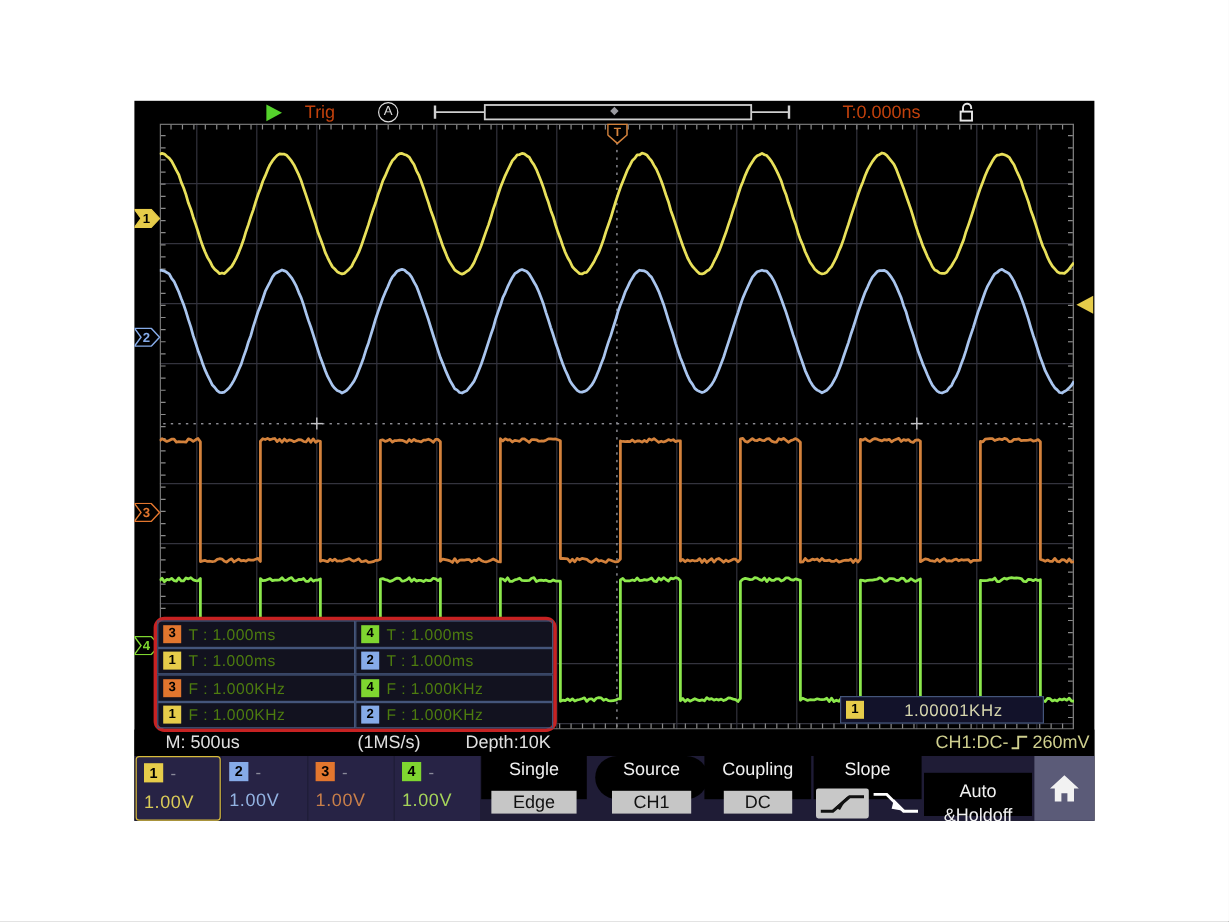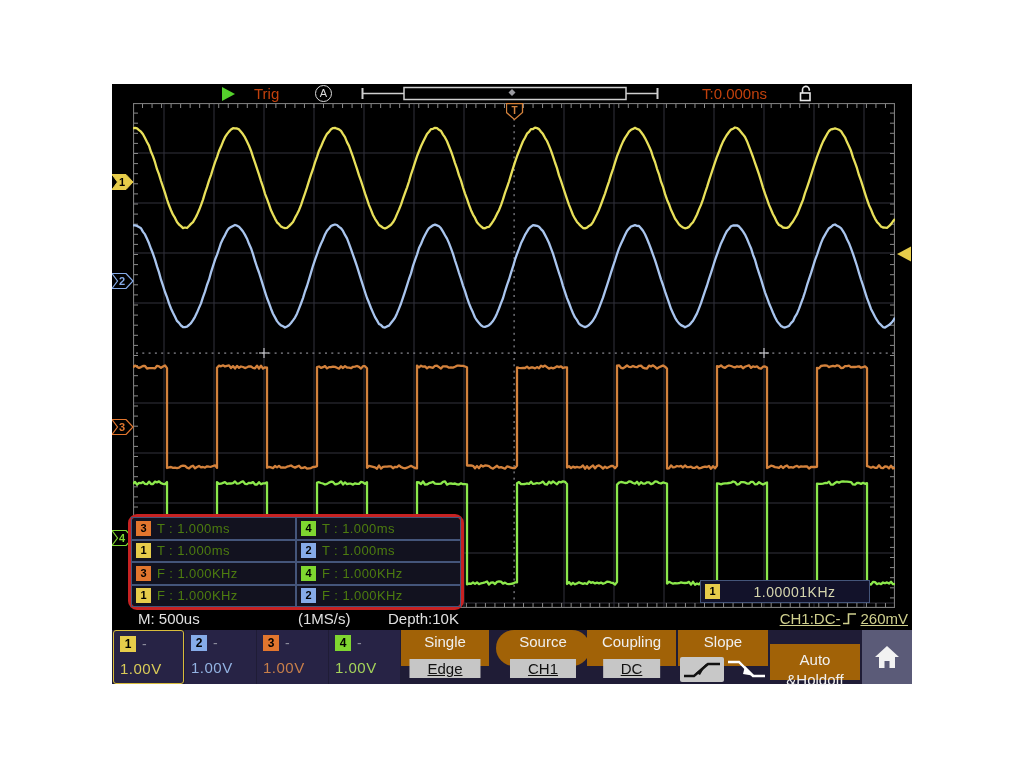--- a/index.html
+++ b/index.html
@@ -35,33 +35,33 @@
 
   
   #freq-counter{position:absolute;left:588px;top:496px;width:168px;height:21px;background:#12122a;
                 border:1px solid #44557a;z-index:5;display:flex;align-items:center;}
   #freq-counter .badge{margin-left:4px;}
   #freq-value{flex:1;text-align:center;color:#d6d6ae;font-size:14px;letter-spacing:.5px;}
 
   
   #status-bar{position:absolute;left:0;top:524px;width:800px;height:22px;background:#000;}
   .st-text{position:absolute;top:2px;color:#e0e0e0;font-size:15px;white-space:nowrap;}
-  #trig-info{position:absolute;right:4px;top:2px;color:#cfcf8e;font-size:15px;display:flex;align-items:center;gap:2px;text-decoration:underline;}
+  #trig-info{position:absolute;right:4px;top:2px;color:#cfcf8e;font-size:15px;display:flex;align-items:center;gap:2px;}
 
   
   #menu-bar{position:absolute;left:0;top:546px;width:800px;height:54px;background:#1f1c36;}
   .ch-box{position:absolute;top:0;width:71px;height:54px;box-sizing:border-box;background:#272345;cursor:pointer;}
   .ch-box.selected{border:1px solid #d8bc3c;border-radius:3px;}
   .ch-box .badge{position:absolute;left:6px;top:5px;width:16px;height:16px;line-height:16px;font-size:12px;}
   .ch-dash{position:absolute;left:28px;top:5px;color:#8a8a9a;font-size:14px;}
   .ch-val{position:absolute;left:6px;top:29px;font-size:15px;letter-spacing:.5px;}
-  .menu-sec{position:absolute;top:0;height:36px;background:#a16207;cursor:pointer;}
+  .menu-sec{position:absolute;top:0;height:36px;background:#000000;cursor:pointer;}
   .menu-label{position:absolute;top:3px;width:100%;text-align:center;color:#f0f0f0;font-size:15px;}
   .menu-chip{position:absolute;top:29px;left:50%;transform:translateX(-50%);background:#c6c6c6;color:#111;
-             font-size:15px;padding:0 18px;line-height:19px;text-decoration:underline;}
+             font-size:15px;padding:0 18px;line-height:19px;}
   #slope-chip{position:absolute;left:2px;top:27px;width:44px;height:25px;background:#c8c8c8;border-radius:2px;}
   #home-btn{position:absolute;left:750px;top:0;width:50px;height:54px;background:#5b5b78;cursor:pointer;
             display:flex;align-items:center;justify-content:center;}
 </style>
 </head>
 <body>
 
 <div id="page">
   <div id="scope">
 

